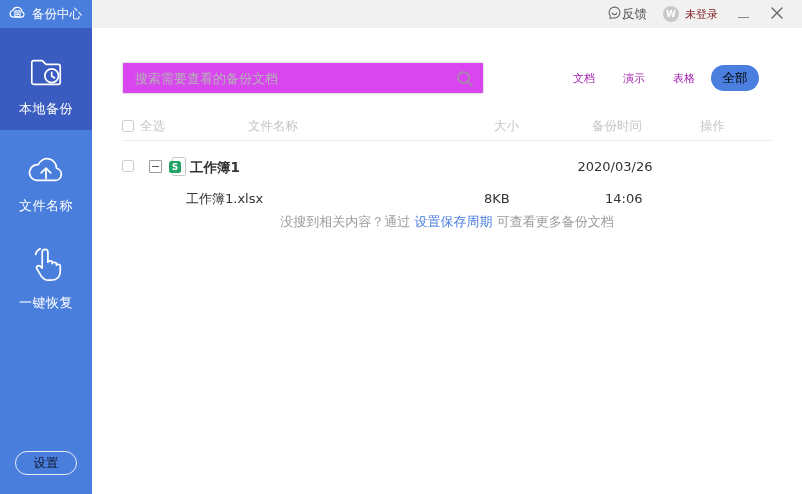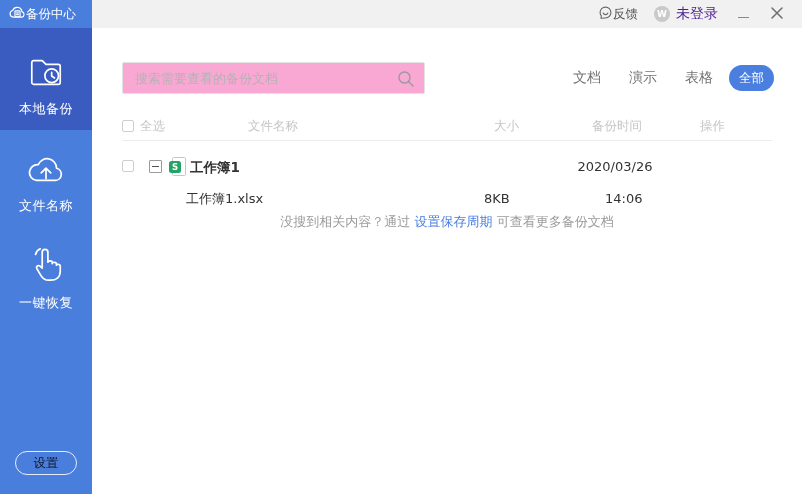--- a/index.html
+++ b/index.html
@@ -7,34 +7,34 @@
   body {
     position:relative; overflow:hidden; background:#fff;
     font-family:"DejaVu Sans","Liberation Sans",sans-serif;
     -webkit-font-smoothing:antialiased;
   }
 
   
   .topbar { position:absolute; left:0; top:0; width:802px; height:28px; background:#f1f1f1; }
   .topbar-left {
     position:absolute; left:0; top:0; width:92px; height:28px; background:#4a7edd;
-    display:flex; align-items:center; padding-left:9px;
+    display:flex; align-items:center; gap:6px; padding-left:9px;
   }
   .topbar-left .app-title { color:#fff; font-size:12.5px; white-space:nowrap; }
   .topbar-right {
     position:absolute; right:0; top:0; height:28px; display:flex; align-items:center;
     padding-right:16px;
   }
   .feedback { display:flex; align-items:center; color:#555; font-size:12.5px; cursor:default; }
   .account { display:flex; align-items:center; gap:6px; margin-left:16px; }
   .avatar {
     width:16px; height:16px; border-radius:50%; background:#c9c9c9; color:#fff;
     font-size:9px; font-weight:bold; display:flex; align-items:center; justify-content:center;
   }
-  .login-status { color:#4c1d95; font-size:14px; }
+  .login-status { color:#7f1d1d; font-size:11px; }
   .win-btn { margin-left:16px; width:18px; height:18px; display:flex; align-items:center; justify-content:center; }
   .dash { width:11px; height:0; border-top:1.6px solid #8a8a8a; margin-top:6px; }
 
   
   .sidebar { position:absolute; left:0; top:28px; width:92px; height:466px; background:#4a7edd; }
   .side-item {
     width:92px; display:flex; flex-direction:column; align-items:center; color:#fff;
     font-size:13px;
   }
   .side-item .lbl { margin-top:7px; letter-spacing:.5px; }
@@ -43,37 +43,37 @@
   .si-3 { height:100px; padding-top:14px; }
   .settings-btn {
     position:absolute; left:50%; transform:translateX(-50%); bottom:19px;
     width:62px; height:24px; border:1px solid rgba(255,255,255,.85); border-radius:12px;
     color:#0f172a; font-size:12.5px; display:flex; align-items:center; justify-content:center;
     background:transparent;
   }
 
   
   .search-box {
-    position:absolute; left:122px; top:62px; width:303px; height:32px;
-    border:1px solid #e2e2e2; border-radius:2px; background:#f9a8d4;
+    position:absolute; left:122px; top:62px; width:362px; height:32px;
+    border:1px solid #e2e2e2; border-radius:2px; background:#d946ef;
   }
   .search-box input {
     width:100%; height:100%; border:0; outline:none; background:transparent;
     font-size:13px; color:#333; padding:0 36px 0 12px;
     font-family:"DejaVu Sans","Liberation Sans",sans-serif;
   }
   .search-box input::placeholder { color:#b3b3b3; }
   .search-icon { position:absolute; right:9px; top:7px; }
 
   .tabs { position:absolute; top:62px; left:560px; width:214px; height:32px; display:flex; align-items:center; }
-  .tab { font-size:14px; color:#737373; margin-left:28px; cursor:default; white-space:nowrap; }
+  .tab { font-size:11px; color:#a21caf; margin-left:28px; cursor:default; white-space:nowrap; }
   .tab.first { margin-left:13px; }
   .tab-pill {
     margin-left:16px; width:48px; height:26px; border-radius:13px; background:#4a7fe0;
-    color:#ffffff; font-size:12.5px; display:flex; align-items:center; justify-content:center;
+    color:#000000; font-size:12.5px; display:flex; align-items:center; justify-content:center;
   }
 
   
   .thead { position:absolute; left:122px; top:112px; width:650px; height:28px; color:#c5c5c5; font-size:12.5px; }
   .thead .cell { position:absolute; top:0; line-height:28px; white-space:nowrap; }
   .checkbox {
     width:12px; height:12px; border:1px solid #cfcfcf; border-radius:2px; background:#fff;
     position:absolute; left:0; top:8px;
   }
   .h-selectall { left:18px; }

